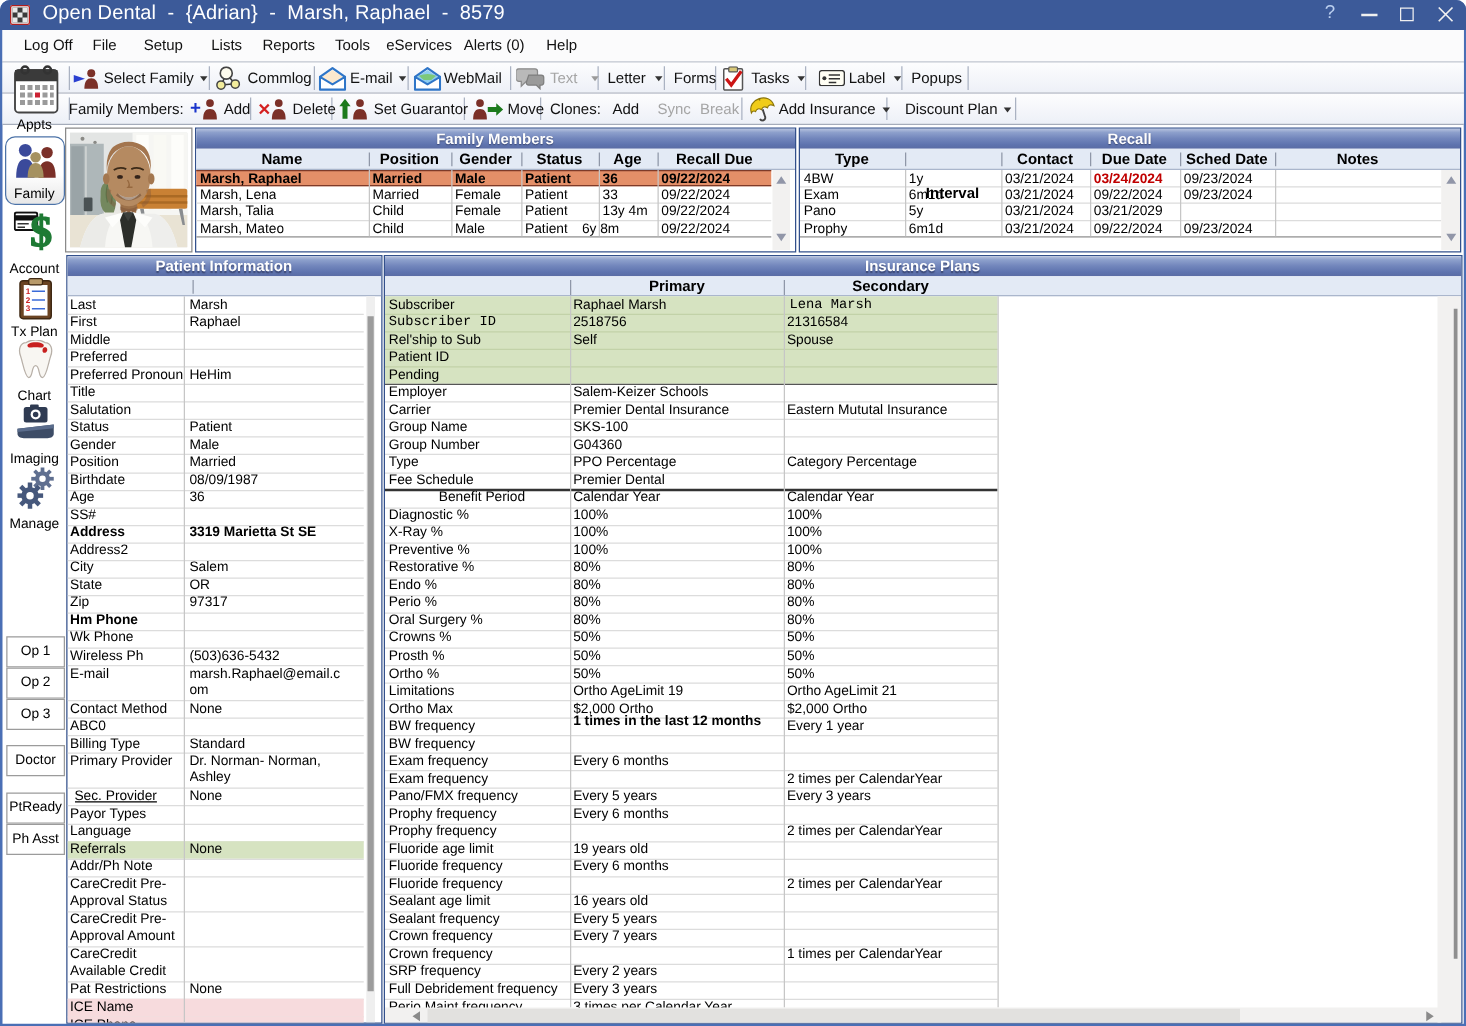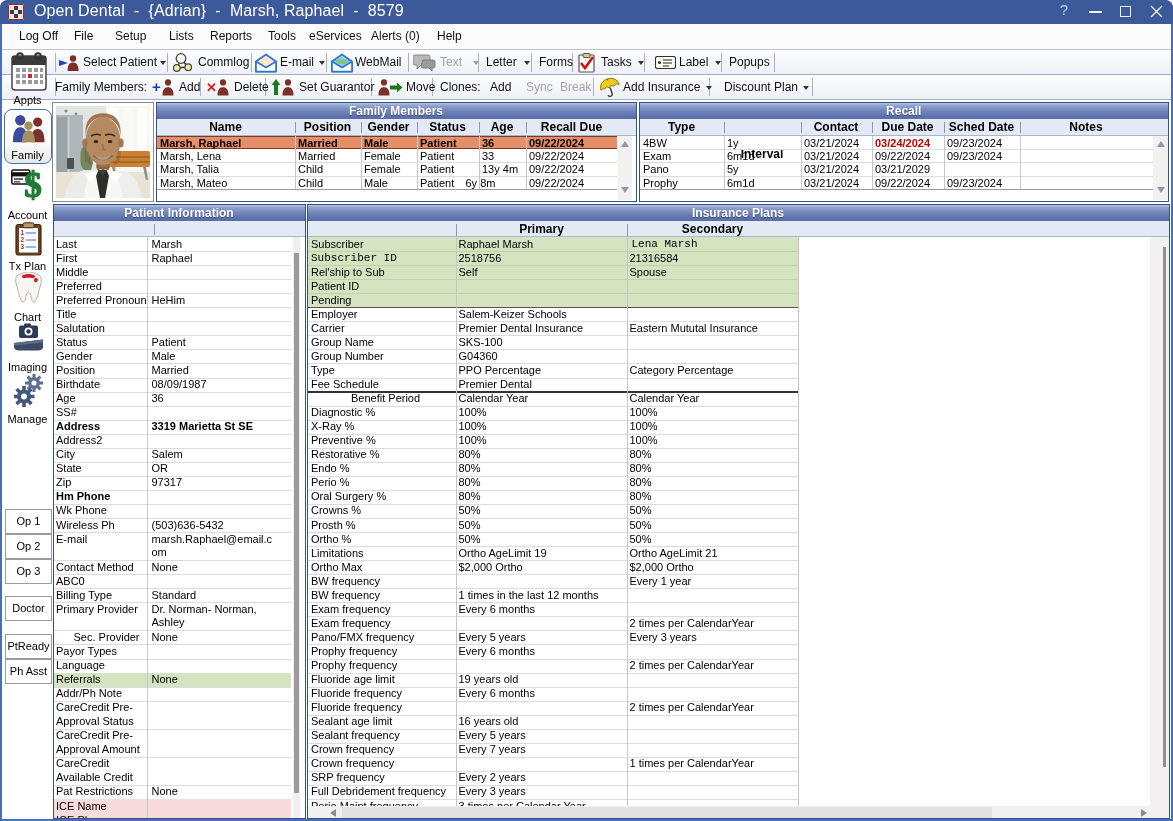--- a/index.html
+++ b/index.html
@@ -80,21 +80,21 @@
 <div class="tsep" style="left:570px"></div>
 <div class="tsep" style="left:642px"></div>
 <div class="tsep" style="left:719px"></div>
 <div class="tsep" style="left:772px"></div>
 
 <svg class="ticon" style="left:56px" width="24" height="19" viewBox="0 0 24 19">
   <path d="M1,7 L10,10 L1,13 Z" fill="#2a3fd0"></path>
   <circle cx="15" cy="5.5" r="3.2" fill="#7b3028"></circle>
   <path d="M9.5,18 c0,-6 2,-8.5 5.5,-8.5 s5.5,2.5 5.5,8.5 z" fill="#7b3028"></path>
 </svg>
-<div class="tbt" style="left:81px">Select Patient</div>
+<div class="tbt" style="left:81px">Select Family</div>
         <span class="dd abs" style="left:152px;top:11px"></span>
 <svg class="ticon" style="left:170px" width="22" height="20" viewBox="0 0 22 20">
   <line x1="9" y1="6" x2="5" y2="15" stroke="#333" stroke-width="1.3"></line>
   <line x1="9" y1="6" x2="16" y2="14" stroke="#333" stroke-width="1.3"></line>
   <line x1="5" y1="15" x2="16" y2="14" stroke="#333" stroke-width="1.3"></line>
   <circle cx="9" cy="5.5" r="4.8" fill="#fdfbee" stroke="#444" stroke-width="1.3"></circle>
   <circle cx="4.8" cy="15" r="3.3" fill="#f2ec9c" stroke="#444" stroke-width="1.2"></circle>
   <circle cx="16.2" cy="14.2" r="3.3" fill="#f2ec9c" stroke="#444" stroke-width="1.2"></circle>
 </svg>
 <div class="tbt" style="left:196px">Commlog</div>
@@ -519,21 +519,21 @@
 <div class="cell" style="left:98.0px;top:355.65000000000015px;width:139.0px;line-height:13.6px;white-space:normal;">None</div>
 <div class="rline" style="top:369.20000000000016px;left:0px;width:237.5px;background:#dcdcdc"></div>
 <div class="cell" style="left:2.5px;top:369.70000000000016px;width:91.5px;line-height:13.6px;white-space:normal;">ABC0</div>
 <div class="rline" style="top:383.25000000000017px;left:0px;width:237.5px;background:#dcdcdc"></div>
 <div class="cell" style="left:2.5px;top:383.75000000000017px;width:91.5px;line-height:13.6px;white-space:normal;">Billing Type</div>
 <div class="cell" style="left:98.0px;top:383.75000000000017px;width:139.0px;line-height:13.6px;white-space:normal;">Standard</div>
 <div class="rline" style="top:397.3000000000002px;left:0px;width:237.5px;background:#dcdcdc"></div>
 <div class="cell" style="left:2.5px;top:397.8000000000002px;width:91.5px;line-height:13.6px;white-space:normal;">Primary Provider</div>
 <div class="cell" style="left:98.0px;top:397.8000000000002px;width:139.0px;line-height:13.6px;white-space:normal;">Dr. Norman- Norman,<br>Ashley</div>
 <div class="rline" style="top:425.4000000000002px;left:0px;width:237.5px;background:#dcdcdc"></div>
-<div class="cell" style="left:20px;top:425.9000000000002px;width:91.5px;line-height:13.6px;white-space:normal;">Sec. Provider</div>
+<div class="cell" style="left:6px;top:425.9000000000002px;width:91.5px;line-height:13.6px;white-space:normal;text-decoration:underline;">Sec. Provider</div>
 <div class="cell" style="left:98.0px;top:425.9000000000002px;width:139.0px;line-height:13.6px;white-space:normal;">None</div>
 <div class="rline" style="top:439.4500000000002px;left:0px;width:237.5px;background:#dcdcdc"></div>
 <div class="cell" style="left:2.5px;top:439.9500000000002px;width:91.5px;line-height:13.6px;white-space:normal;">Payor Types</div>
 <div class="rline" style="top:453.5000000000002px;left:0px;width:237.5px;background:#dcdcdc"></div>
 <div class="cell" style="left:2.5px;top:454.0000000000002px;width:91.5px;line-height:13.6px;white-space:normal;">Language</div>
 <div class="rline" style="top:467.55000000000024px;left:0px;width:237.5px;background:#dcdcdc"></div>
 <div class="abs" style="left:0;top:467.55000000000024px;width:237.5px;height:14.05px;background:#d6e3c1;"></div>
 <div class="cell" style="left:2.5px;top:468.05000000000024px;width:91.5px;line-height:13.6px;white-space:normal;">Referrals</div>
 <div class="cell" style="left:98.0px;top:468.05000000000024px;width:139.0px;line-height:13.6px;white-space:normal;">None</div>
 <div class="rline" style="top:481.60000000000025px;left:0px;width:237.5px;background:#dcdcdc"></div>
@@ -652,21 +652,21 @@
 <div class="cell" style="left:322.0px;top:341.60000000000014px;width:171px;line-height:13.6px;">Ortho AgeLimit 21</div>
 <div class="rline" style="top:355.15000000000015px;left:0px;width:490.5px;background:#dcdcdc"></div>
 <div class="cell" style="left:3.5px;top:355.65000000000015px;width:147.5px;line-height:13.6px;">Ortho Max</div>
 <div class="cell" style="left:151.0px;top:355.65000000000015px;width:171px;line-height:13.6px;">$2,000 Ortho</div>
 <div class="cell" style="left:322.0px;top:355.65000000000015px;width:171px;line-height:13.6px;">$2,000 Ortho</div>
 <div class="rline" style="top:369.20000000000016px;left:0px;width:490.5px;background:#dcdcdc"></div>
 <div class="cell" style="left:3.5px;top:369.70000000000016px;width:147.5px;line-height:13.6px;">BW frequency</div>
 <div class="cell" style="left:322.0px;top:369.70000000000016px;width:171px;line-height:13.6px;">Every 1 year</div>
 <div class="rline" style="top:383.25000000000017px;left:0px;width:490.5px;background:#dcdcdc"></div>
 <div class="cell" style="left:3.5px;top:383.75000000000017px;width:147.5px;line-height:13.6px;">BW frequency</div>
-<div class="cell" style="left:151.0px;top:384px;width:171px;line-height:13.6px;">1 times in the last 12 months</div>
+<div class="cell" style="left:151.0px;top:366px;width:171px;line-height:13.6px;font-weight:bold;">1 times in the last 12 months</div>
 <div class="rline" style="top:397.3000000000002px;left:0px;width:490.5px;background:#dcdcdc"></div>
 <div class="cell" style="left:3.5px;top:397.8000000000002px;width:147.5px;line-height:13.6px;">Exam frequency</div>
 <div class="cell" style="left:151.0px;top:397.8000000000002px;width:171px;line-height:13.6px;">Every 6 months</div>
 <div class="rline" style="top:411.3500000000002px;left:0px;width:490.5px;background:#dcdcdc"></div>
 <div class="cell" style="left:3.5px;top:411.8500000000002px;width:147.5px;line-height:13.6px;">Exam frequency</div>
 <div class="cell" style="left:322.0px;top:411.8500000000002px;width:171px;line-height:13.6px;">2 times per CalendarYear</div>
 <div class="rline" style="top:425.4000000000002px;left:0px;width:490.5px;background:#dcdcdc"></div>
 <div class="cell" style="left:3.5px;top:425.9000000000002px;width:147.5px;line-height:13.6px;">Pano/FMX frequency</div>
 <div class="cell" style="left:151.0px;top:425.9000000000002px;width:171px;line-height:13.6px;">Every 5 years</div>
 <div class="cell" style="left:322.0px;top:425.9000000000002px;width:171px;line-height:13.6px;">Every 3 years</div>

